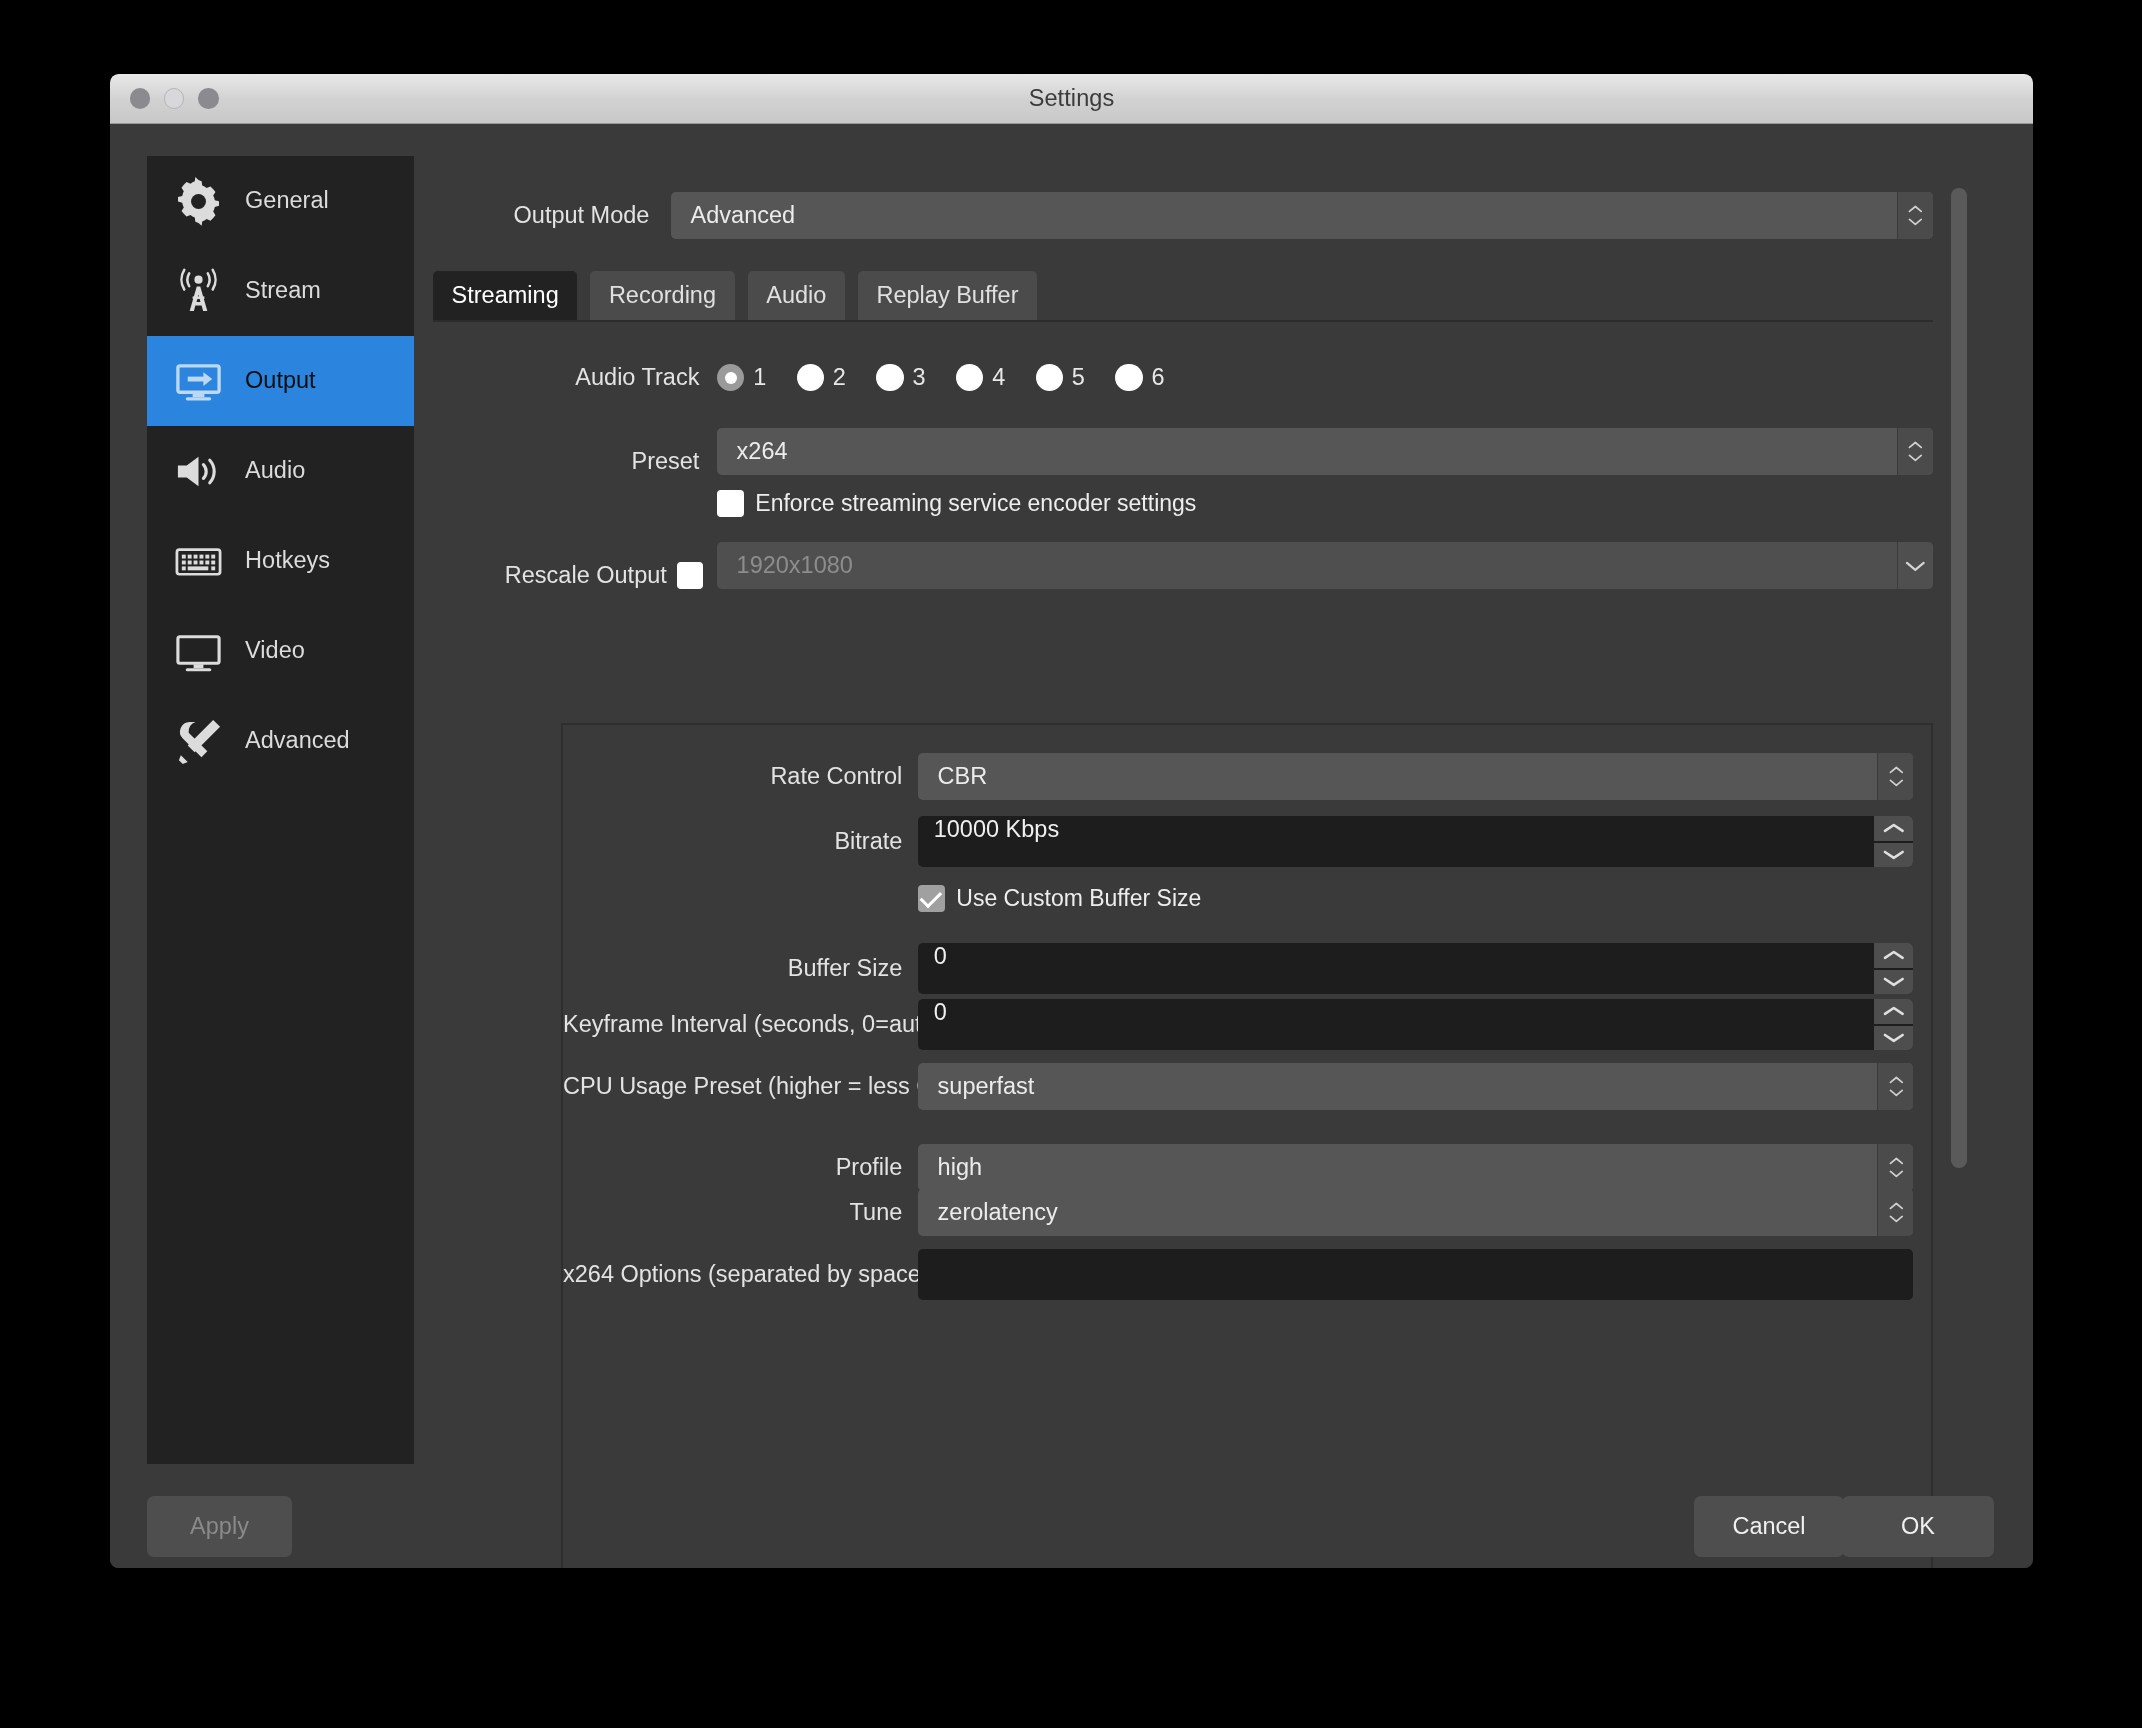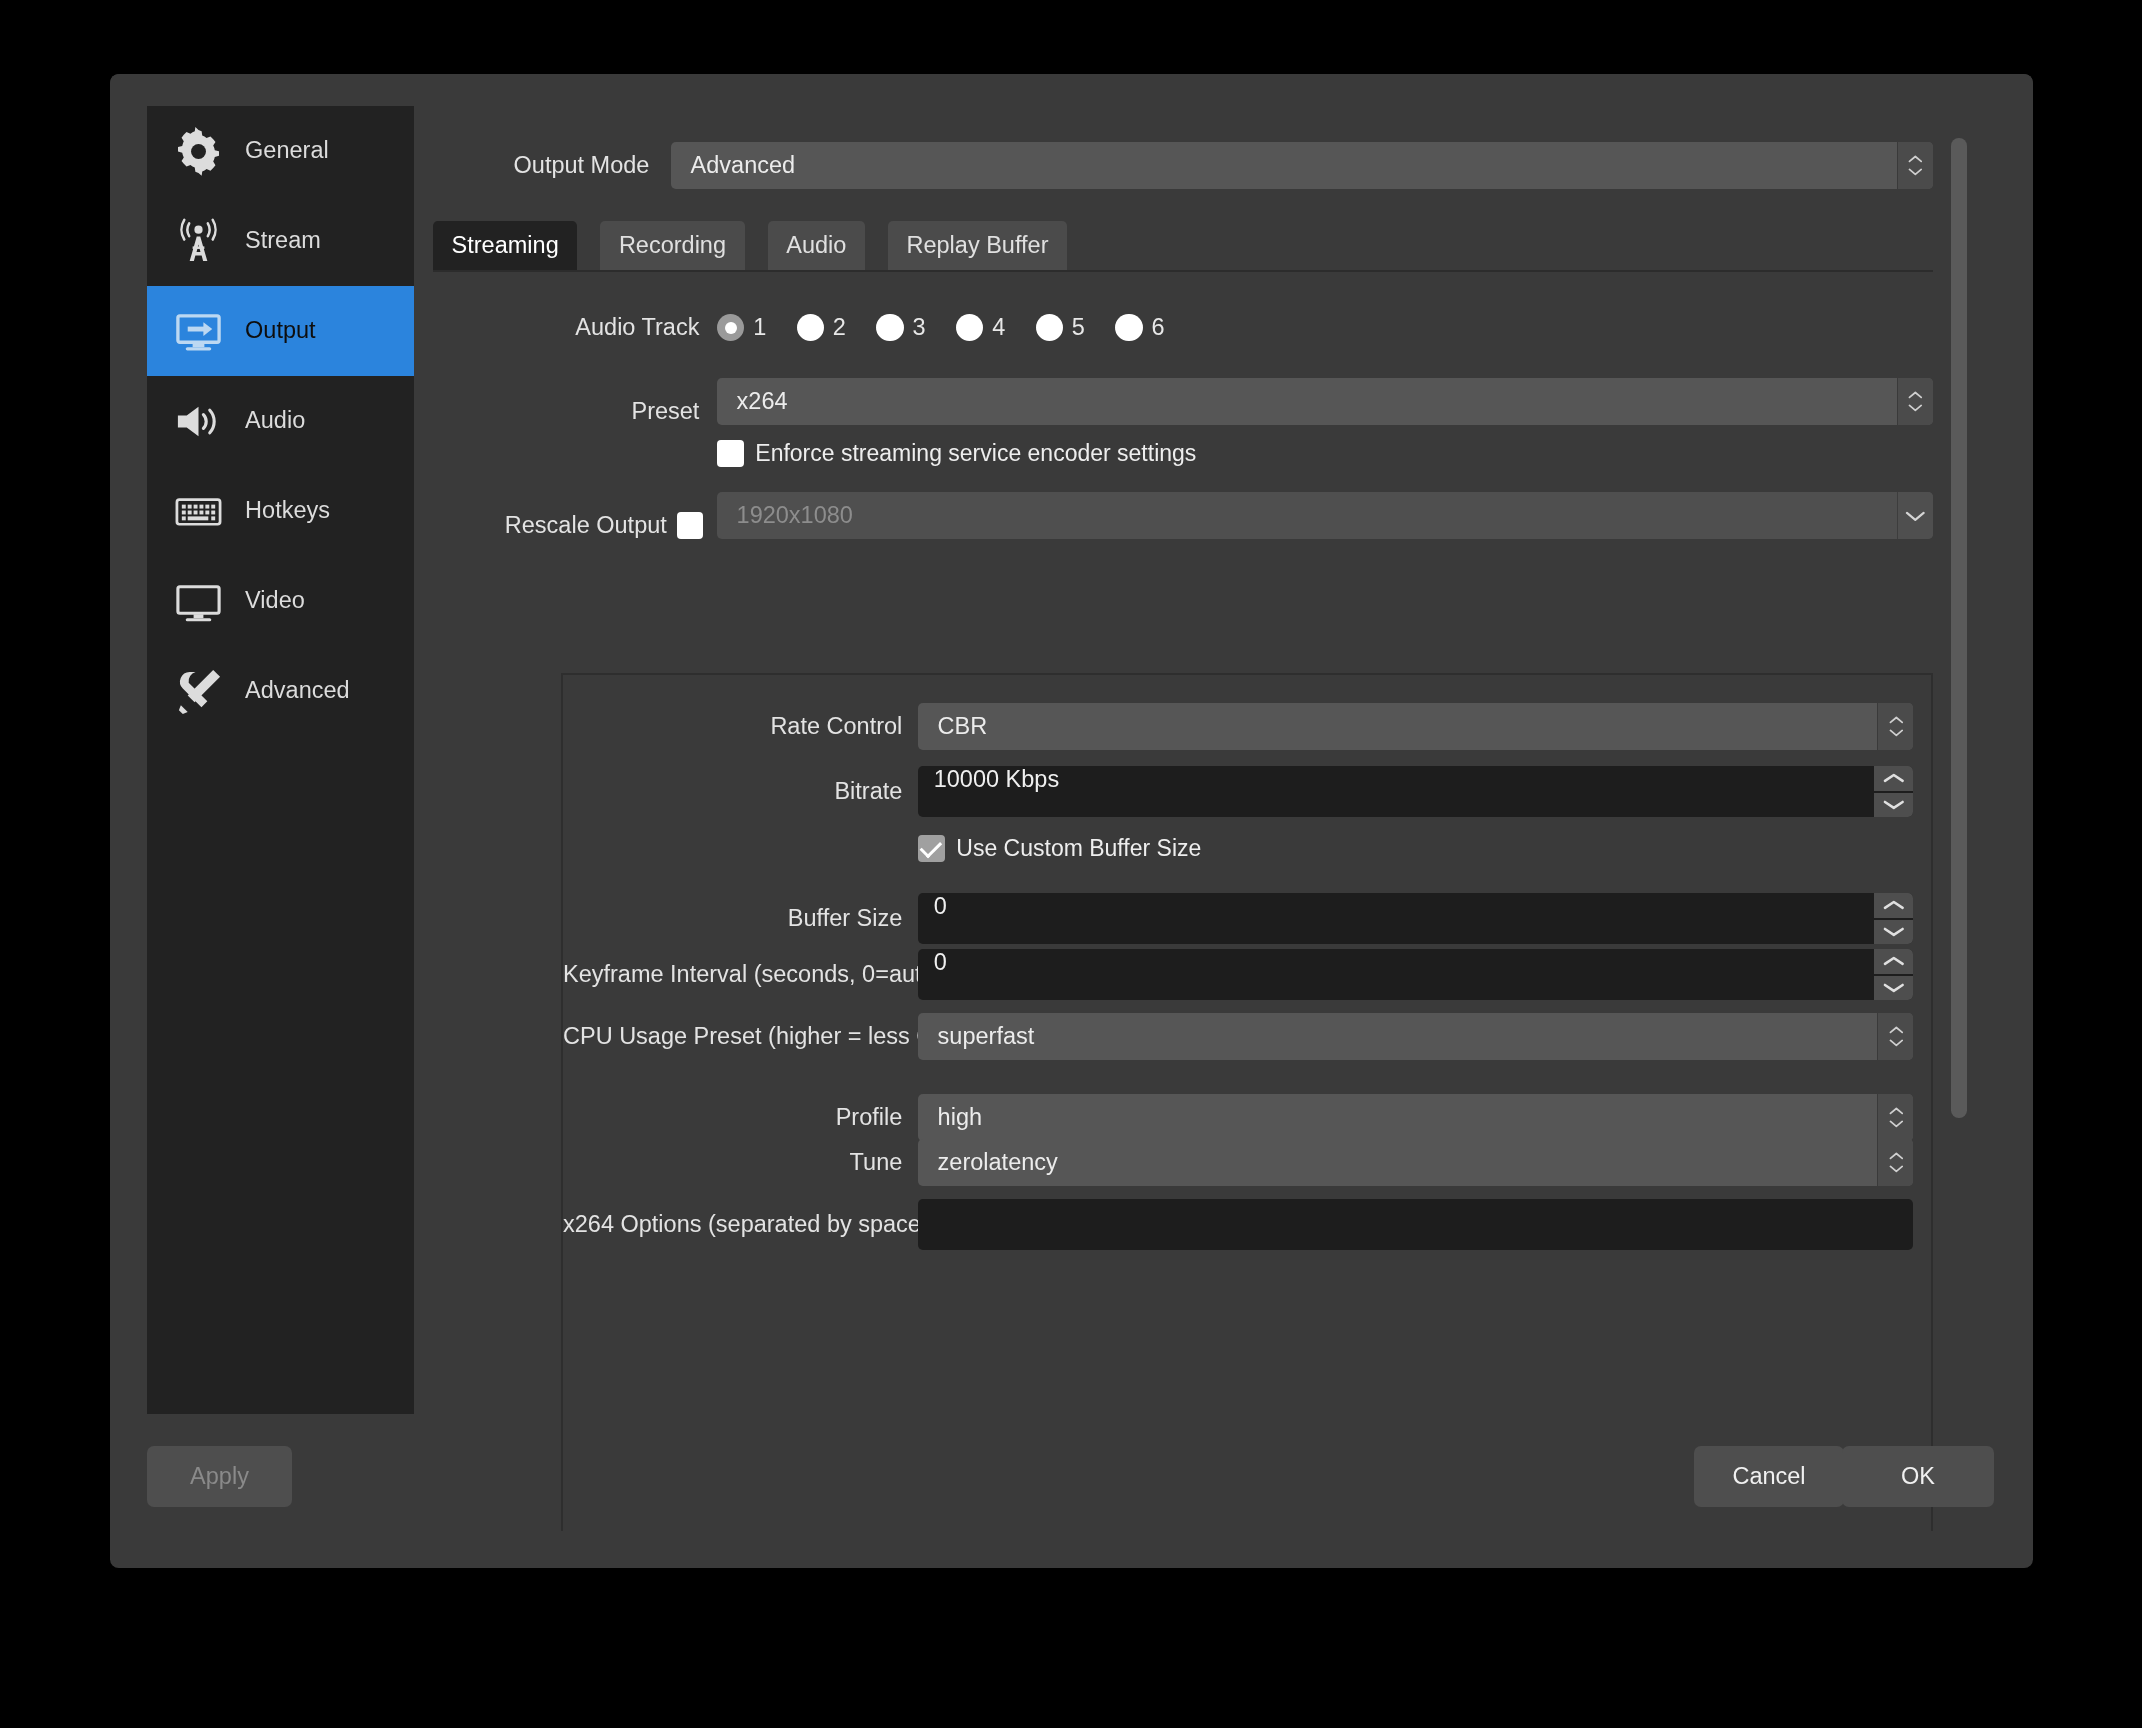--- a/index.html
+++ b/index.html
@@ -111,21 +111,21 @@
     display: flex; flex-direction: column;
     align-items: center; justify-content: center;
     gap: 3.9px;
   }
   .chev { width: 14.7px; height: 8.8px; display: block; }
 
   
   .tabs {
     position: absolute;
     left: 0; top: 115px;
-    display: flex; align-items: flex-end; gap: 23px;
+    display: flex; align-items: flex-end; gap: 13px;
   }
   .tab {
     height: 49px;
     padding: 0 18.6px;
     background: #4b4b4b;
     color: #e0e0e0;
     font-size: 23.5px;
     display: flex; align-items: center;
     border-radius: 4.9px 4.9px 0 0;
   }
@@ -292,20 +292,28 @@
   .btn.disabled { color: #8a8a8a; }
   .btn-apply { position: absolute; left: 0; top: 0; width: 145px; }
   .btn-cancel { position: absolute; right: 150px; top: 0; width: 150px; }
   .btn-ok { position: absolute; right: 0; top: 0; width: 152px; }
 </style>
 </head>
 <body>
 
 <div class="window">
 
+  <div class="titlebar">
+    <div class="traffic">
+      <div class="dot close"></div>
+      <div class="dot min"></div>
+      <div class="dot zoom"></div>
+    </div>
+    <div class="titlebar-title">Settings</div>
+  </div>
 
   <div class="wbody">
 
     <div class="sidebar">
 
       <div class="side-item">
         <span class="side-icon">
           <svg width="51" height="51" viewBox="0 0 52 52">
             <path fill="#dcdcdc" d="M26 4l3.2 1.4.6 4.3a16.6 16.6 0 014.4 2.6l4-1.7 2.8 2.8 2.3 2.9-2.3 3.7a16.6 16.6 0 011.6 4.7l4.3 1.1v4.6l-4.3 1.1a16.6 16.6 0 01-1.6 4.7l2.3 3.7-2.3 2.9-2.8 2.8-4-1.7a16.6 16.6 0 01-4.4 2.6l-.6 4.3L26 48l-3.2-1.4-.6-4.3a16.6 16.6 0 01-4.4-2.6l-4 1.7-2.8-2.8-2.3-2.9 2.3-3.7a16.6 16.6 0 01-1.6-4.7L5.1 26v-4.6l4.3-1.1a16.6 16.6 0 011.6-4.7l-2.3-3.7 2.3-2.9 2.8-2.8 4 1.7a16.6 16.6 0 014.4-2.6l.6-4.3z"></path>
             <circle cx="26" cy="26" r="7.6" fill="#222222"></circle>

